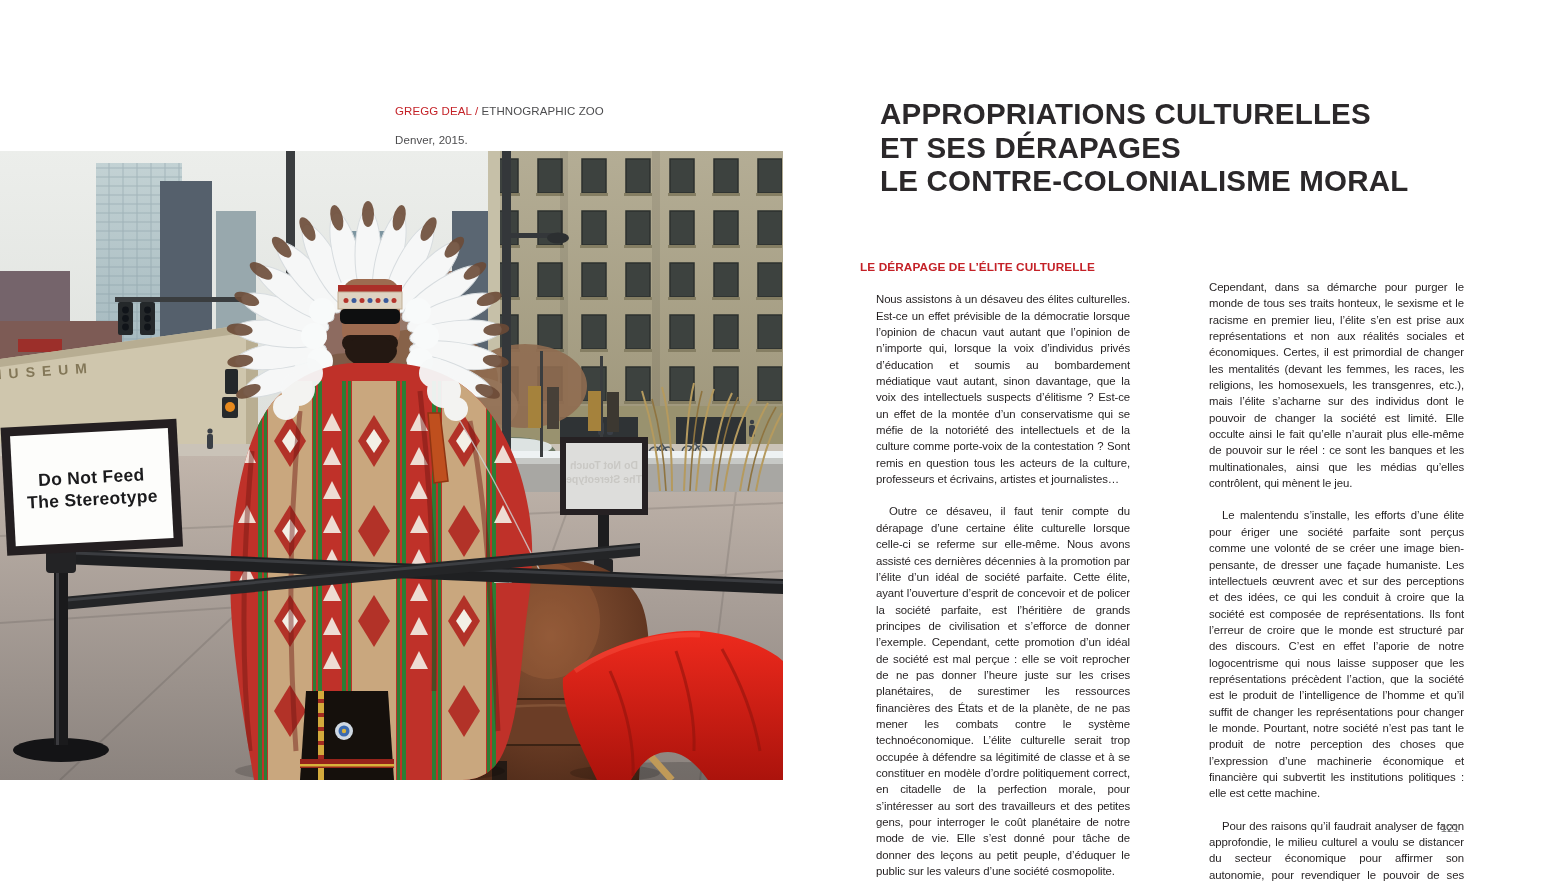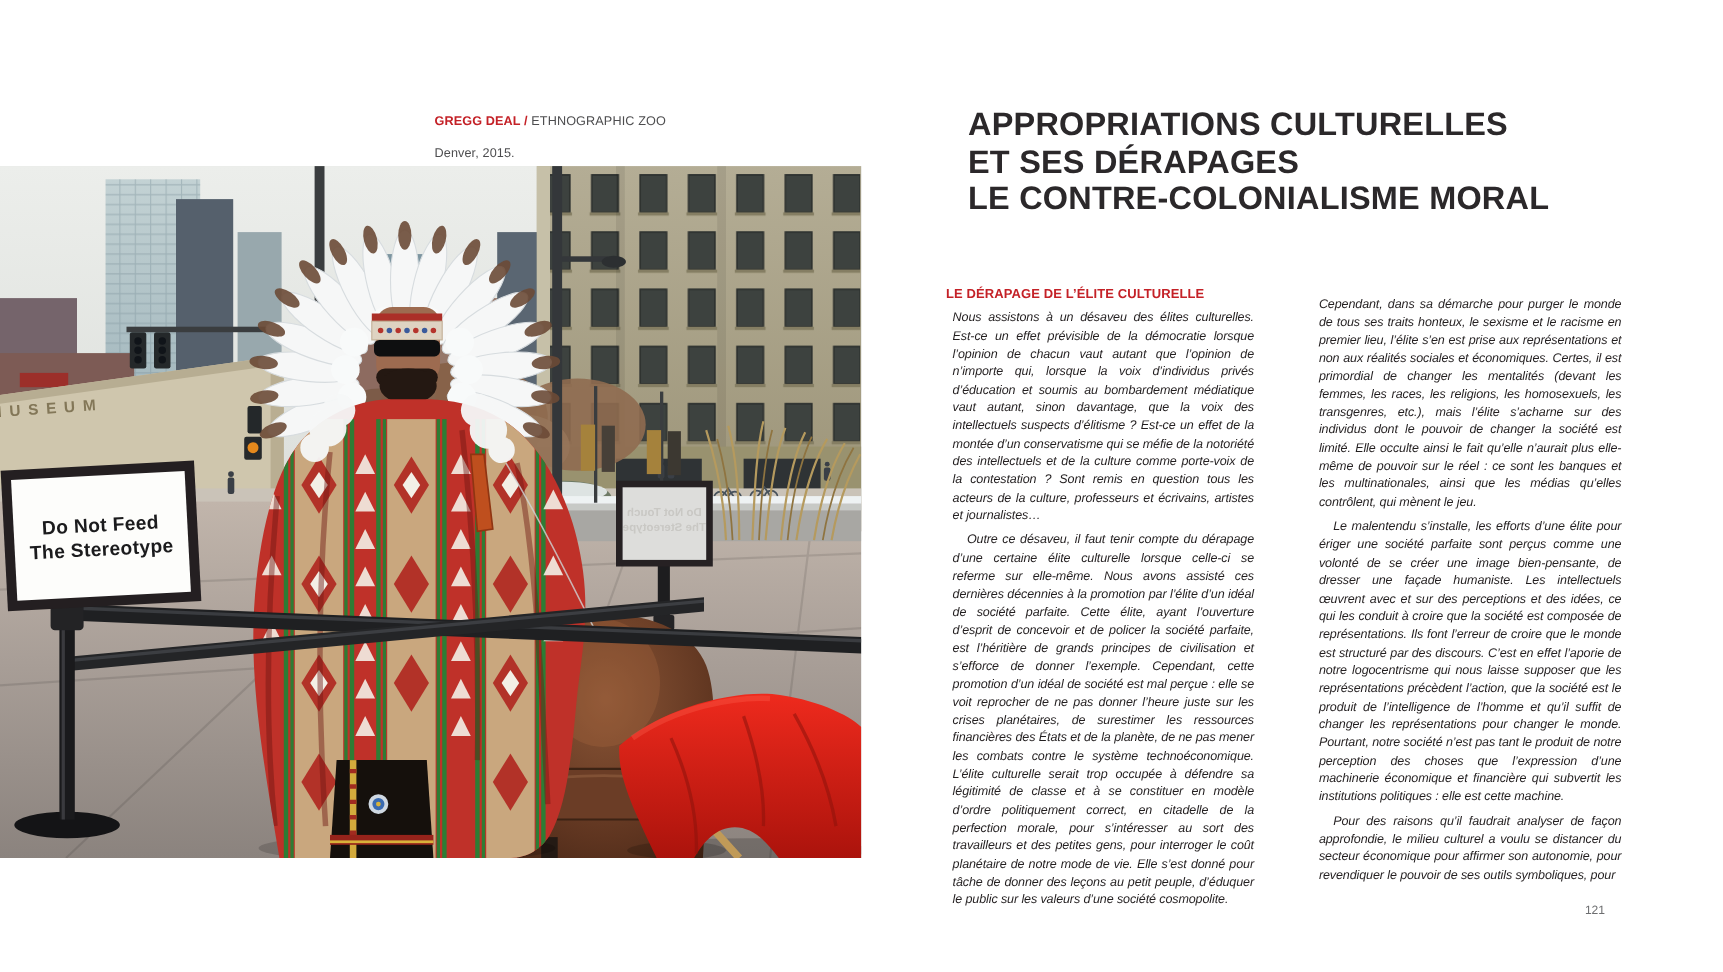--- a/index.html
+++ b/index.html
@@ -3,35 +3,35 @@
 <meta charset="utf-8">
 <style>
   html,body{margin:0;padding:0;}
   body{
     width:1566px;height:884px;position:relative;overflow:hidden;
     background:#ffffff;color:#231f20;
     font-family:"Liberation Sans","DejaVu Sans",sans-serif;
   }
   
   .credit{position:absolute;left:395px;top:104px;font-size:11.5px;line-height:15px;letter-spacing:.1px;}
-  .credit .artist{color:#c42127;font-weight:700;}
+  .credit .artist{color:#c42127;font-weight:400;}
   .credit .work{color:#4d4d4f;}
   .credit .place{color:#4d4d4f;margin-top:14px;}
   .photo-wrap{position:absolute;left:0;top:151px;width:783px;height:629px;background:#dfe2df;}
   .photo-wrap svg{display:block;width:783px;height:629px;}
   .sign-text{font-family:"Liberation Sans","DejaVu Sans",sans-serif;font-weight:700;}
   
   .article-title{
     position:absolute;left:880px;top:97px;width:610px;
     text-align:left;font-size:29.5px;line-height:33.5px;
     font-weight:700;color:#2b282a;letter-spacing:.2px;
   }
   .col{position:absolute;top:259px;width:287px;font-size:11.4px;line-height:16.35px;
        text-align:justify;letter-spacing:-.1px;color:#231f20;}
-  .col p{margin:6px;font-style:italic;}
+  .col p{margin:16px;}
   .col p.indent{text-indent:13px;}
   .col-1{left:860px;width:286px;}
   .col-2{left:1193px;padding-top:4px;}
   .section-heading{color:#c42127;font-weight:700;font-size:11.8px;letter-spacing:.1px;margin:0 0 1px 0;}
   .page-number{position:absolute;left:1425px;top:822px;width:50px;text-align:center;
                font-size:11px;color:#6d6e70;}
 </style>
 </head>
 <body>
 

